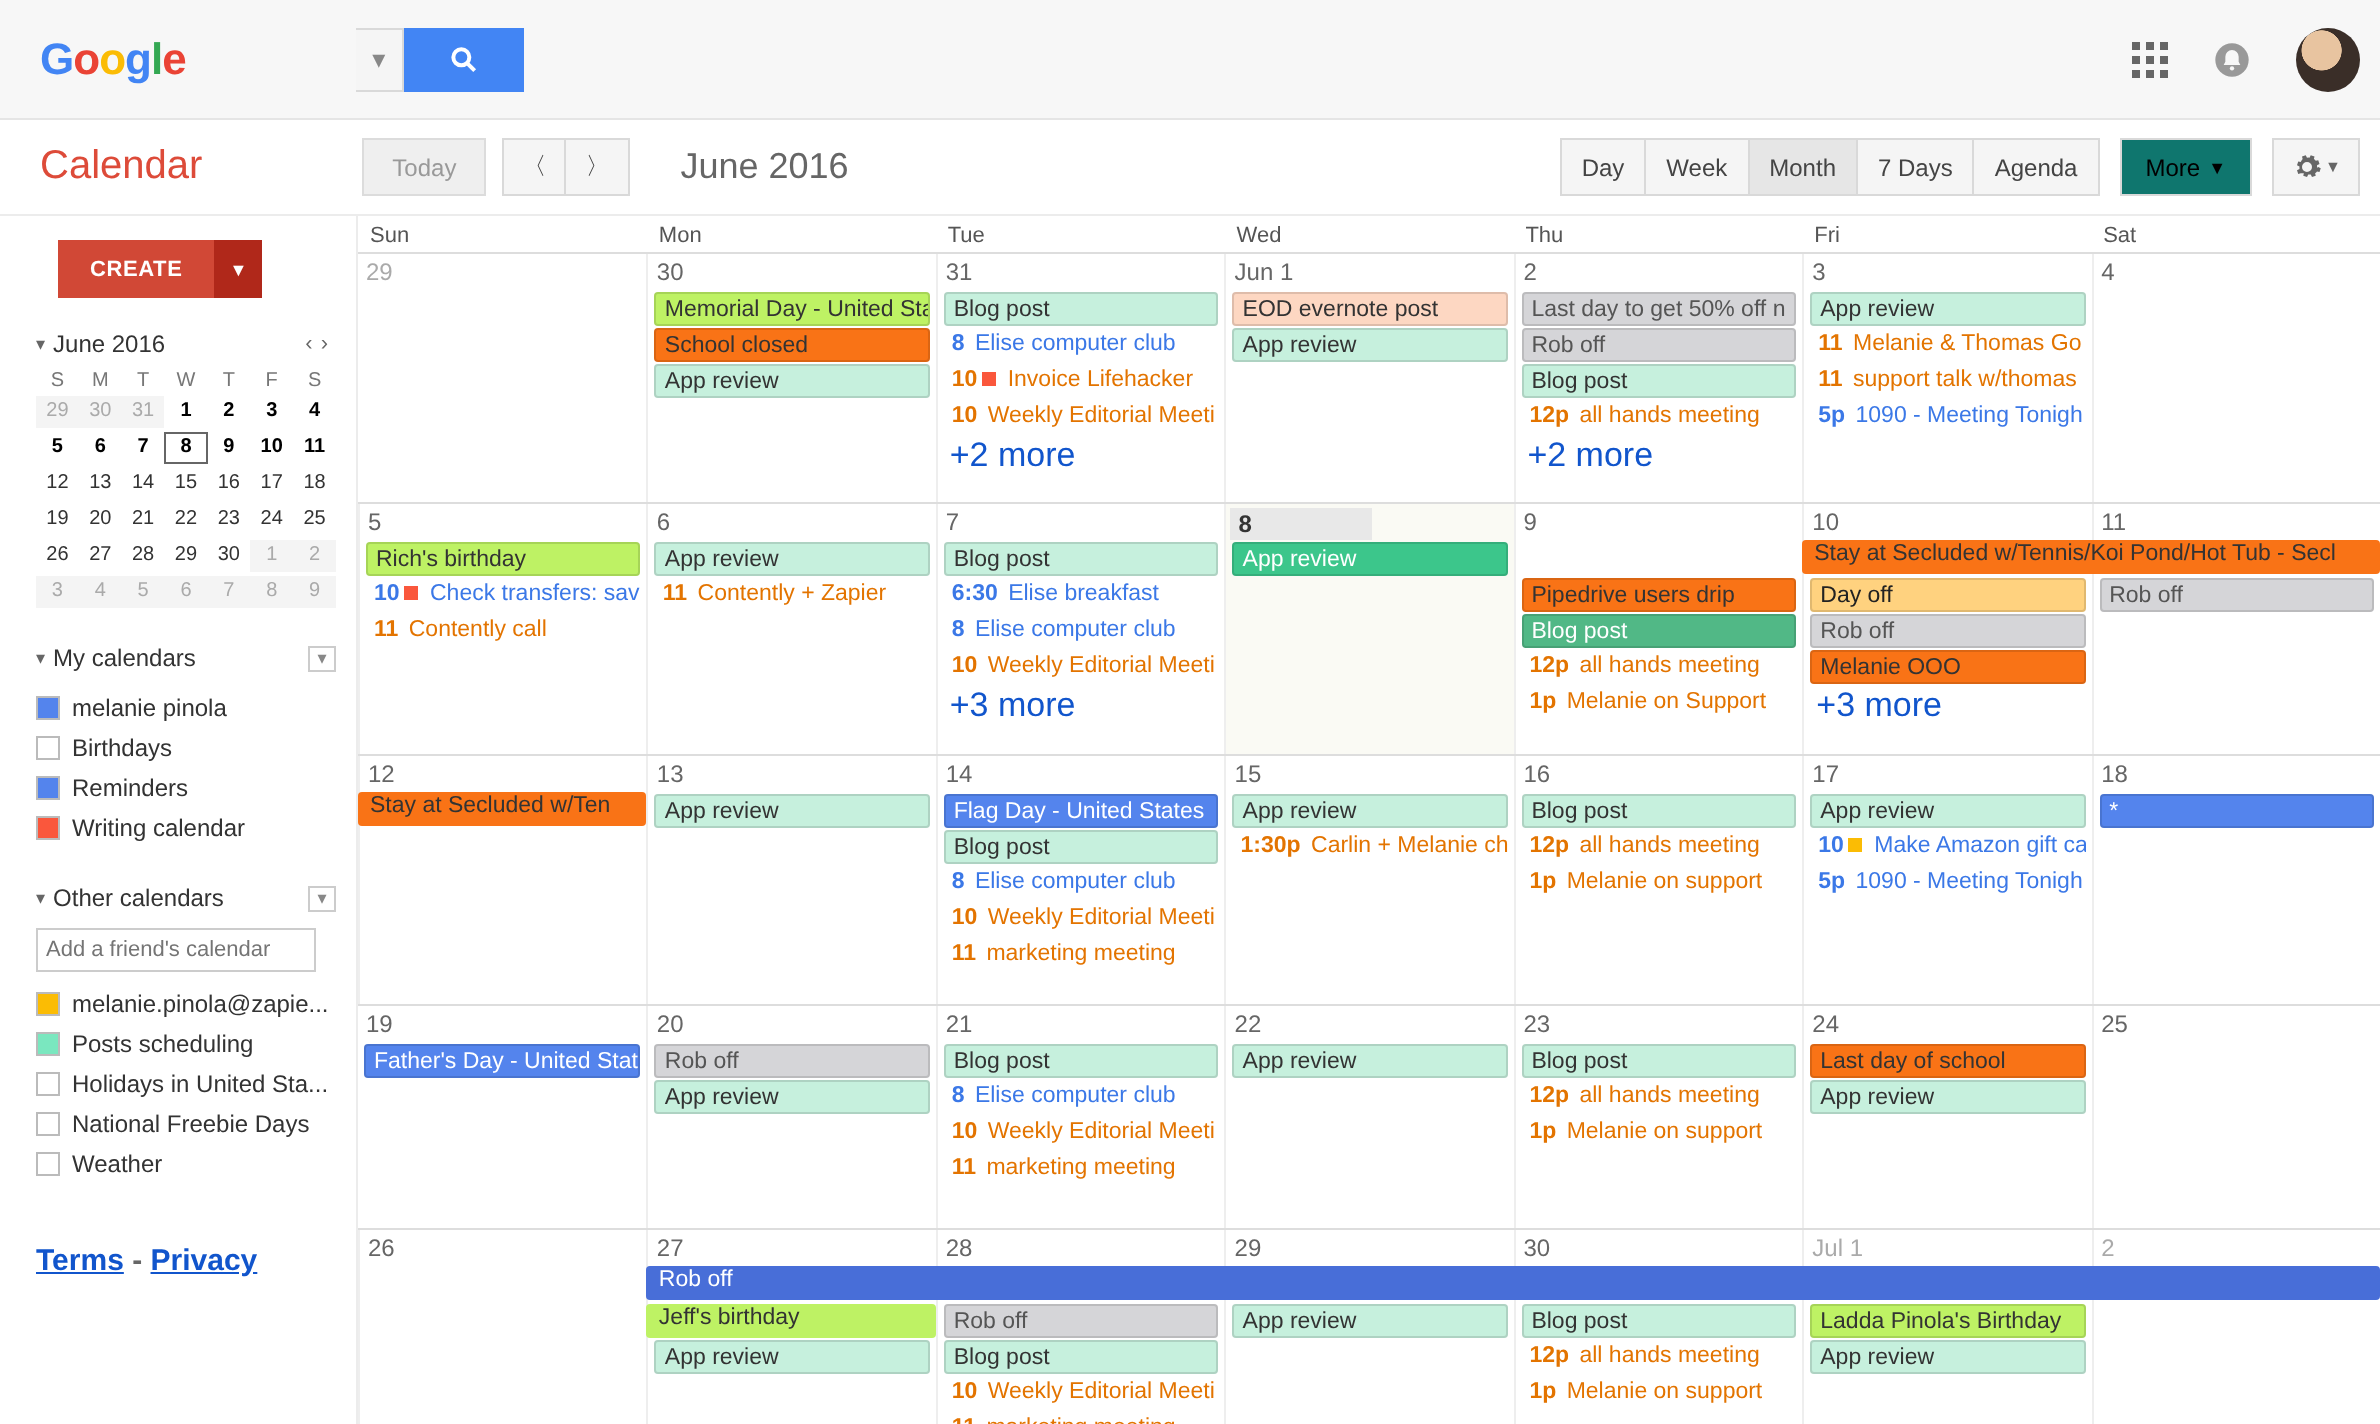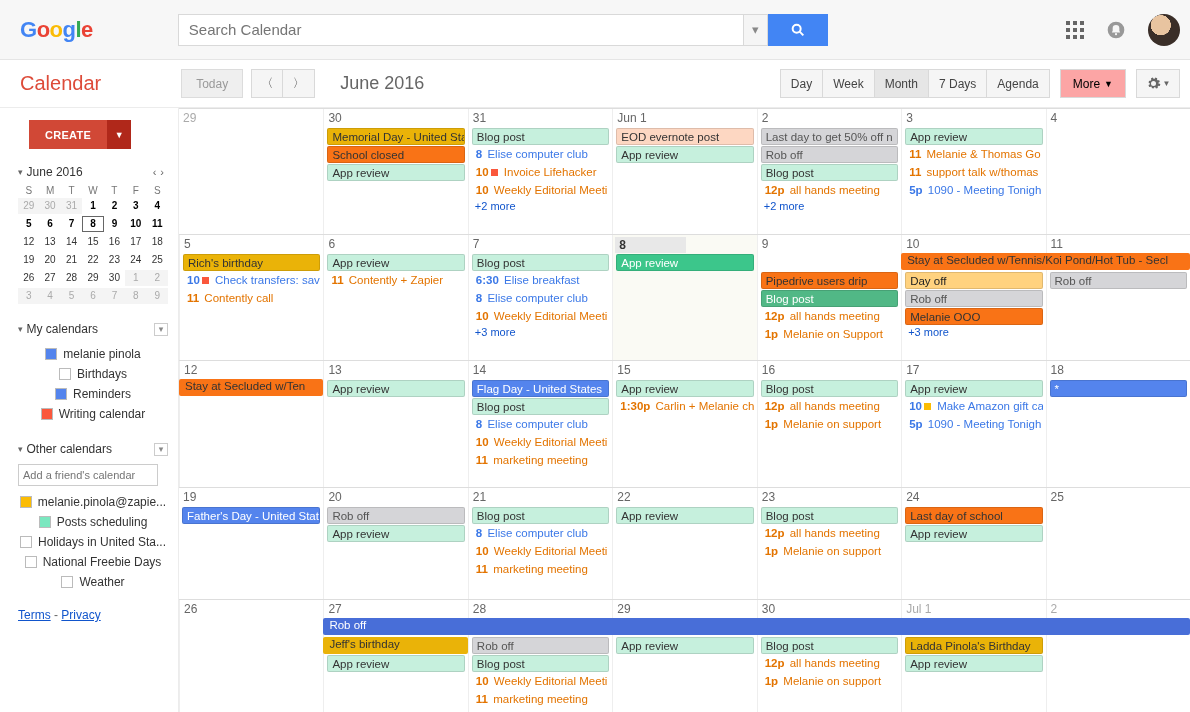--- a/index.html
+++ b/index.html
@@ -35,21 +35,21 @@
   .btn-grp button, .single-btn {
     height:29px; border:1px solid #d9d9d9; background:#f5f5f5; color:#444;
     padding:0 10px; font-size:12px; cursor:pointer;
   }
   .btn-grp button + button { border-left:none; }
   .btn-grp button.active { background:#e6e6e6; }
   .today-btn { background:#efefef; color:#999; border:1px solid #dcdcdc; height:29px; padding:0 14px; font-size:12px; margin-right:8px;}
   .nav-arrow { width:32px; display:flex; align-items:center; justify-content:center; font-size:12px; color:#666;}
   .period-title { font-size:18px; color:#666; margin-left:25px;}
   .secondbar-right { margin-left:auto; display:flex; gap:10px; align-items:center; }
-  .more-btn { height:29px; border:1px solid #d9d9d9; background:#fca5a5; padding:0 12px; font-size:12px; display:flex; align-items:center; gap:4px;}
+  .more-btn { height:29px; border:1px solid #d9d9d9; background:#0f766e; padding:0 12px; font-size:12px; display:flex; align-items:center; gap:4px;}
   .gear-btn { height:29px; width:44px; border:1px solid #d9d9d9; background:#f5f5f5; display:flex; align-items:center; justify-content:center; gap:2px;}
 
   
   .main { display:flex; height:calc(100% - 108px); }
 
   
   .sidebar { width:178px; padding:12px 10px 10px 18px; font-size:12px; color:#333; }
   .create-btn { background:#d14836; color:#fff; border:none; height:29px; padding:0 16px; font-weight:bold; font-size:11px; letter-spacing:0.3px; display:flex; align-items:center;}
   .create-dd { background:#b0281a; width:24px; height:29px; display:flex;align-items:center;justify-content:center; color:#fff; font-size:9px;}
   .create-wrap { display:flex; margin-bottom:16px;margin-left:11px;}
@@ -61,49 +61,49 @@
   .mini-grid { display:grid; grid-template-columns:repeat(7, 1fr); text-align:center; font-size:10px; gap:2px 0;}
   .mini-grid div { height:16px; line-height:16px;}
   .mini-grid .out { color:#aaa; background:#f4f4f4;}
   .mini-grid .in  { color:#333; }
   .mini-grid .bold{ color:#000; font-weight:bold;}
   .mini-grid .today{ border:1px solid #666; line-height:14px;}
   .sb-sec { margin-top:18px;}
   .sb-sec-hdr { display:flex; align-items:center; color:#333; margin-bottom:8px;}
   .sb-sec-hdr .tri{ font-size:9px; margin-right:4px; color:#666;}
   .sb-sec-hdr .dd { border:1px solid #ccc; width:14px; height:13px; font-size:9px; text-align:center; line-height:11px; color:#888;}
-  .cal-item { display:flex; align-items:center; gap:6px; padding:3px 0; font-size:12px; color:#333;justify-content:center;}
+  .cal-item { display:flex; align-items:center; gap:6px; padding:3px 0; font-size:12px; color:#333;}
   .swatch { width:12px; height:12px; border:1px solid #bbb; display:inline-block;}
   .add-friend input { width:140px; height:22px; border:1px solid #ccc; font-size:11px; padding:0 4px; color:#999;}
-  .footer-links { margin-top:16px; font-size:12px; color:#1155cc; }
+  .footer-links { margin-top:30px; font-size:15px; color:#1155cc;font-weight:bold; }
   .footer-links span.sep{color:#666;}
   .footer-links a{ text-decoration:underline; color:#1155cc;}
 
   
   .calwrap { flex:1; border-left:1px solid #ececec; display:flex; flex-direction:column; }
   .dow-row { display:grid; grid-template-columns:repeat(7,1fr); font-size:11px; color:#555;}
   .dow-row div { padding:4px 6px 2px; }
   .weeks { flex:1; display:grid; grid-template-rows: 1.12fr 1.12fr 1.12fr 1fr 1fr;}
   .week { display:grid; grid-template-columns:repeat(7,1fr); border-top:1px solid #ddd; position:relative;}
   .day { border-left:1px solid #eee; padding:2px 2px; overflow:hidden; position:relative;}
   .day:first-child{border-left:none;}
   .daynum { font-size:12px; color:#666; padding:0 2px 2px;}
   .daynum.out{ color:#aaa;}
   .daynum.today{ background:#e8e8e8; font-weight:bold; color:#333; display:inline-block; padding:1px 60px 1px 4px;}
   .day.todaycell{ background:#fafaf4;}
   .ev { font-size:11.5px; padding:1px 4px; margin:1px 1px; border-radius:2px; white-space:nowrap; overflow:hidden; text-overflow:clip; line-height:15px; height:17px;}
   .ev.box { border:1px solid rgba(0,0,0,0.12);}
   .ev .time{ font-weight:bold; margin-right:2px;}
   .ev .sq{ display:inline-block; width:7px; height:7px; margin-right:3px; vertical-align:baseline;}
-  .more { font-size:11px; color:#1155cc; padding:0 4px; margin-top:1px; cursor:pointer;}
+  .more { font-size:17px; color:#1155cc; padding:0 4px; margin-top:1px; cursor:pointer;}
   .span-ev { position:absolute; height:17px; font-size:11.5px; padding:1px 6px; border-radius:2px; white-space:nowrap; overflow:hidden; z-index:1;}
 
   
   .c-orange   { background:#f97316; color:#333;}
-  .c-bluebar  { background:#eab308; color:#333;}
+  .c-bluebar  { background:#bef264; color:#333;}
   .c-mint     { background:#c6f0dd; color:#333;}
   .c-mintdark { background:#51b886; color:#fff;}
   .c-mintdark2{ background:#3cc68b; color:#fff;}
   .c-peach    { background:#fdd7c2; color:#333;}
   .c-grey     { background:#d5d5d8; color:#555;}
   .c-blue     { background:#5484ed; color:#fff;}
   .c-blue2    { background:#486ed8; color:#fff;}
   .c-orangetxt{ color:#e37400;}
   .c-bluetxt  { color:#3b78e7;}
   .c-orange-note{ background:#ffd27f;}
@@ -118,21 +118,20 @@
 <div class="topbar">
   <div class="logo">
     <span>G</span>
       <span>o</span>
       <span>o</span>
       <span>g</span>
       <span>l</span>
       <span>e</span>
   </div>
   <div class="searchbox">
-    <input type="text" placeholder="Search Calendar" style="">
     <div class="dd">▾</div>
     <div class="btn">
       <svg width="16" height="16" viewBox="0 0 24 24" fill="none" stroke="#fff" stroke-width="3">
           <circle cx="10" cy="10" r="6"></circle>
           <line x1="20" y1="20" x2="14.5" y2="14.5"></line>
         </svg>
     </div>
   </div>
   <div class="topbar-right">
     <div class="apps-icon">
@@ -309,20 +308,29 @@
     </div>
 
     <div class="footer-links">
       <a>Terms</a>
       <span class="sep"> - </span>
       <a>Privacy</a>
     </div>
   </div>
 
   <div class="calwrap">
+    <div class="dow-row" id="dow-row">
+        <div>Sun</div>
+        <div>Mon</div>
+        <div>Tue</div>
+        <div>Wed</div>
+        <div>Thu</div>
+        <div>Fri</div>
+        <div>Sat</div>
+      </div>
     <div class="weeks" id="weeks">
         <div class="week">
           <div class="day">
             <div class="daynum out">29</div>
           </div>
           <div class="day">
             <div class="daynum">30</div>
             <div class="ev box c-bluebar">Memorial Day - United Sta</div>
             <div class="ev box c-orange">School closed</div>
             <div class="ev box c-mint">App review</div>

